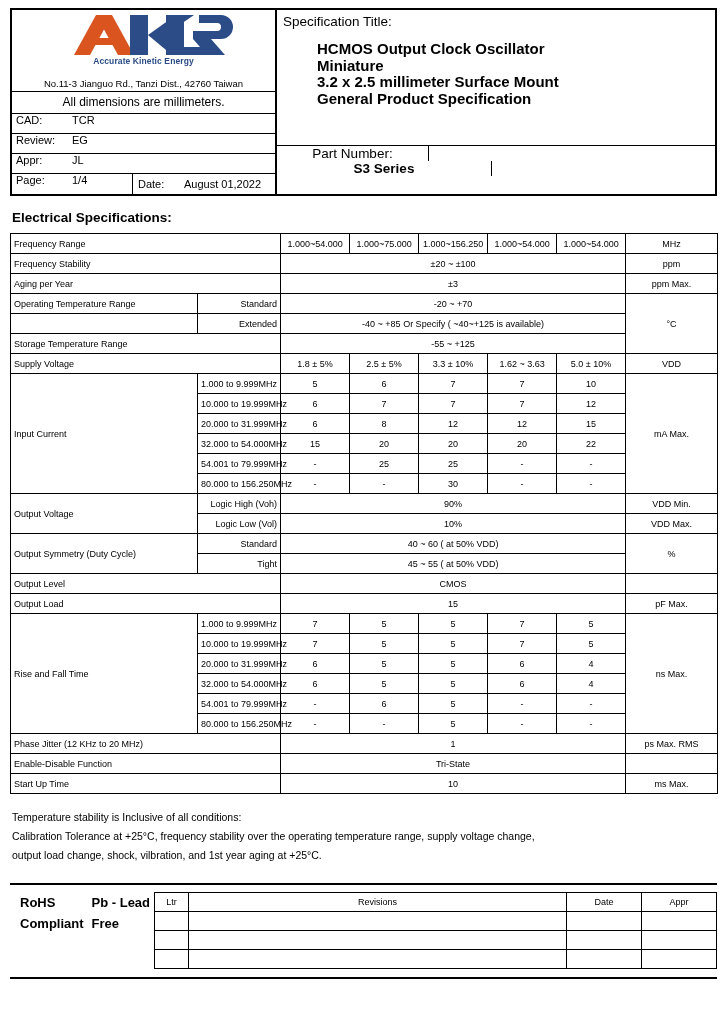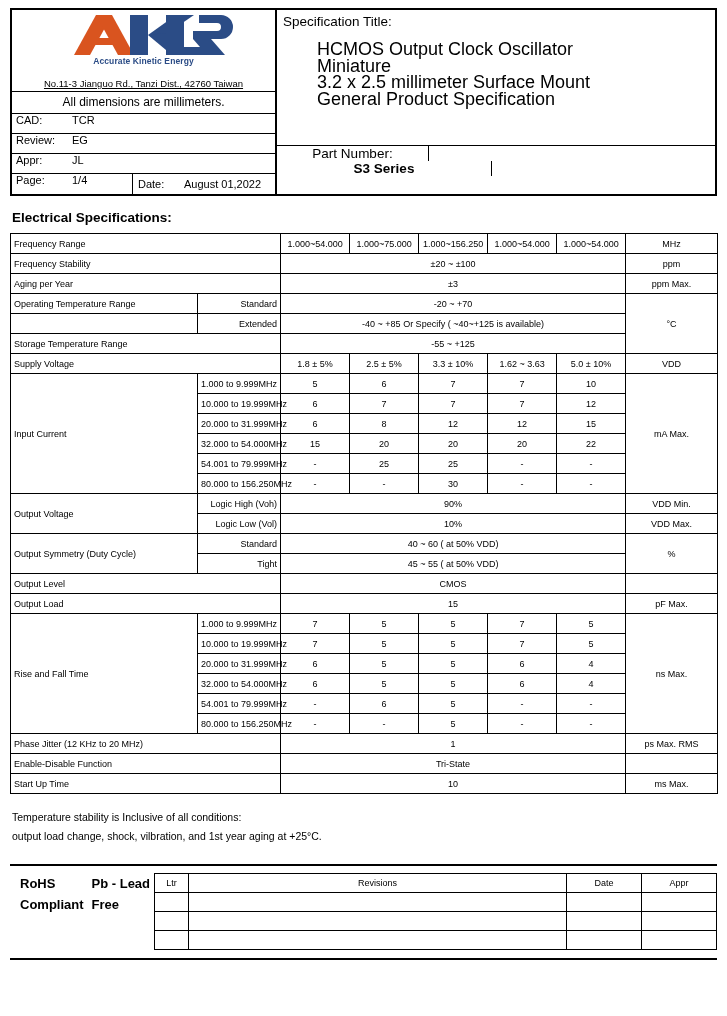--- a/index.html
+++ b/index.html
@@ -35,21 +35,21 @@
     display: flex; flex-direction: column;
     align-items: center; justify-content: flex-start;
     padding-top: 3px;
   }
   .logo-art { width: 200px; height: 44px; display:block; }
   .logo-tag {
     font-size: 8.5px; font-weight: bold; color: #2b4c86;
     letter-spacing: .1px; margin-top: -1px;
   }
   .logo-addr {
-    font-size: 9.5px; color:#000; margin-top: 12px; white-space: nowrap; text-decoration: underline;
+    font-size: 9.5px; color:#000; margin-top: 12px; white-space: nowrap;
   }
   .dims-cell {
     height: 22px; border-bottom: 1px solid #000;
     display:flex; align-items:center; justify-content:center;
     font-size: 12px;
   }
   .kv-row {
     height: 20.5px; border-bottom: 1px solid #000;
     display: flex; align-items: flex-start; font-size: 11px;
   }
@@ -59,21 +59,21 @@
   .kv-split { border-left: 1px solid #000; height: 100%;
     display:flex; align-items:center; padding-left: 5px; flex:1; }
   .kv-date-lbl { width: 46px; }
 
   .hdr-right { flex: 1; display: flex; flex-direction: column; }
   .spec-title-cell {
     flex: 1; border-bottom: 1px solid #000; padding: 4px 0 0 6px;
   }
   .spec-title-lbl { font-size: 13.5px; }
   .spec-title-body {
-    font-size: 18px; font-weight: normal; line-height: 16.5px;
+    font-size: 15px; font-weight: bold; line-height: 16.5px;
     margin-top: 12px; margin-left: 34px;
   }
   .pn-row { height: 48px; display: flex; flex-direction: column; }
   .pn-lbl {
     width: 152px; border-right: 1px solid #000;
     display:flex; align-items:center; justify-content:center;
     font-size: 13.5px;
   }
   .pn-val {
     width: 215px; border-right: 1px solid #000;
@@ -409,20 +409,21 @@
     <tr>
       <td class="lbl" colspan="3">Start Up Time</td>
       <td class="ctr" colspan="5">10</td>
       <td class="ctr">ms  Max.</td>
     </tr>
   </tbody>
     </table>
 
   <div class="notes">
     <div>Temperature stability is Inclusive of all conditions:</div>
+    <div>Calibration Tolerance at +25°C, frequency stability over the operating temperature range, supply voltage change,</div>
     <div>output load change, shock, vilbration, and 1st year aging at +25°C.</div>
   </div>
 
   <div class="bottom-wrap">
     <div class="bottom-rule"></div>
     <div class="bottom-inner">
       <div class="rohs">
         <div>RoHS Compliant</div>
         <div>Pb - Lead Free</div>
       </div>

